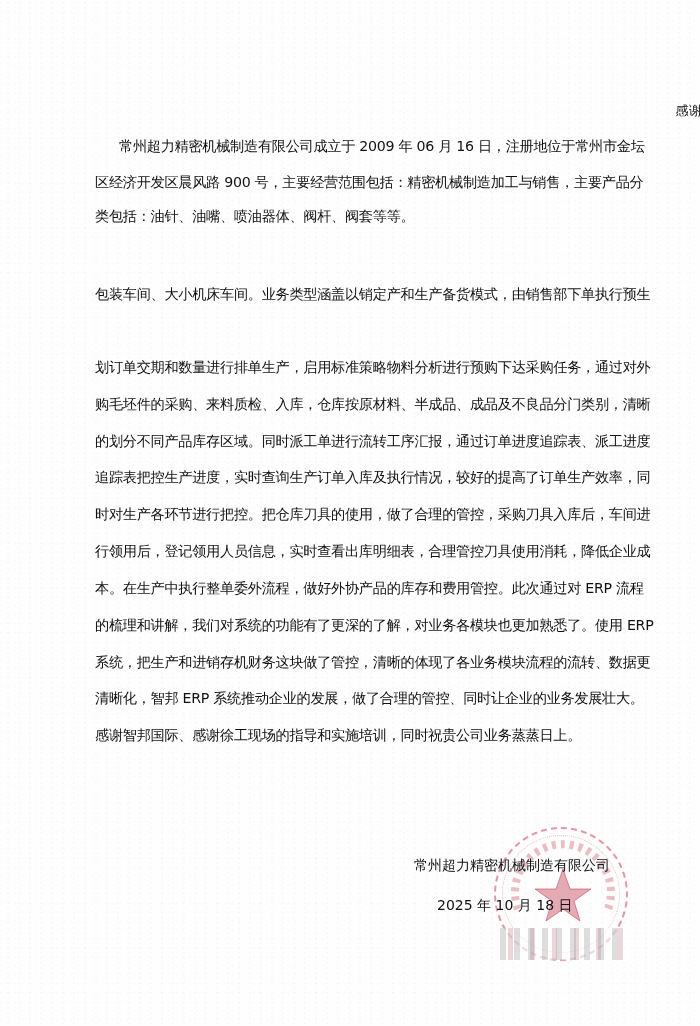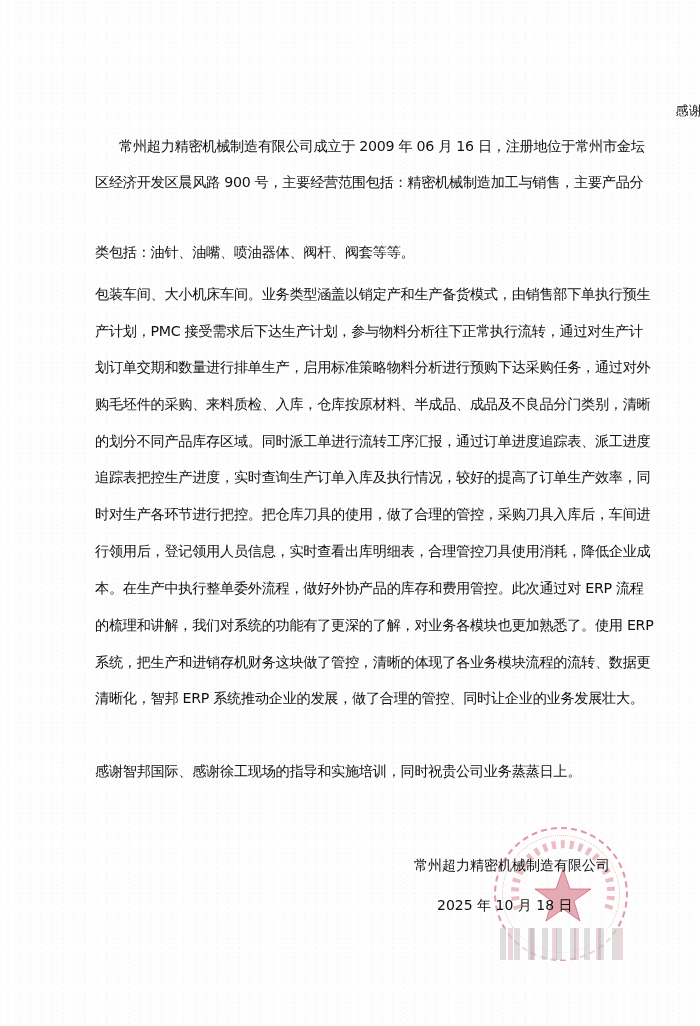--- a/index.html
+++ b/index.html
@@ -21,21 +21,21 @@
     position: absolute; left: 16px; width: 700px; top: 102px;
     text-align: right; font-size: 13px; letter-spacing: 0.5px;
   }
   .line {
     position: absolute; left: 95px; width: 494px;
     font-size: 14.2px; line-height: 20px; white-space: nowrap;
     text-align: justify; text-align-last: justify;
     letter-spacing: -0.3px;
   }
   .line.indent { left: 119px; width: 470px; }
-  .line.last { text-align-last: left; margin-top: 36px; }
+  .line.last { text-align-last: left; }
   .sign {
     position: absolute; font-size: 14px; white-space: nowrap; z-index: 3;
   }
   .stamp {
     position: absolute; left: 494px; top: 827px; width: 134px; height: 134px;
     border-radius: 50%;
     border: 2px dashed rgba(200, 70, 90, 0.55);
     box-sizing: border-box; z-index: 2;
   }
   .stamp .inner {
@@ -58,21 +58,20 @@
 
 <div class="page">
 
   <div class="title">感谢信</div>
 
   <div class="line indent" style="top:136px">常州超力精密机械制造有限公司成立于 2009 年 06 月 16 日，注册地位于常州市金坛</div>
   <div class="line" style="top:172px">区经济开发区晨风路 900 号，主要经营范围包括：精密机械制造加工与销售，主要产品分</div>
   <div class="line last" style="top:206px">类包括：油针、油嘴、喷油器体、阀杆、阀套等等。</div>
 
   <div class="line" style="top:284px">包装车间、大小机床车间。业务类型涵盖以销定产和生产备货模式，由销售部下单执行预生</div>
-  <div class="line" style="top:321px">产计划，PMC 接受需求后下达生产计划，参与物料分析往下正常执行流转，通过对生产计</div>
   <div class="line" style="top:357px">划订单交期和数量进行排单生产，启用标准策略物料分析进行预购下达采购任务，通过对外</div>
   <div class="line" style="top:394px">购毛坯件的采购、来料质检、入库，仓库按原材料、半成品、成品及不良品分门类别，清晰</div>
   <div class="line" style="top:431px">的划分不同产品库存区域。同时派工单进行流转工序汇报，通过订单进度追踪表、派工进度</div>
   <div class="line" style="top:467px">追踪表把控生产进度，实时查询生产订单入库及执行情况，较好的提高了订单生产效率，同</div>
   <div class="line" style="top:504px">时对生产各环节进行把控。把仓库刀具的使用，做了合理的管控，采购刀具入库后，车间进</div>
   <div class="line" style="top:541px">行领用后，登记领用人员信息，实时查看出库明细表，合理管控刀具使用消耗，降低企业成</div>
   <div class="line" style="top:578px">本。在生产中执行整单委外流程，做好外协产品的库存和费用管控。此次通过对 ERP 流程</div>
   <div class="line" style="top:615px">的梳理和讲解，我们对系统的功能有了更深的了解，对业务各模块也更加熟悉了。使用 ERP</div>
   <div class="line" style="top:652px">系统，把生产和进销存机财务这块做了管控，清晰的体现了各业务模块流程的流转、数据更</div>
   <div class="line" style="top:688px">清晰化，智邦 ERP 系统推动企业的发展，做了合理的管控、同时让企业的业务发展壮大。</div>

